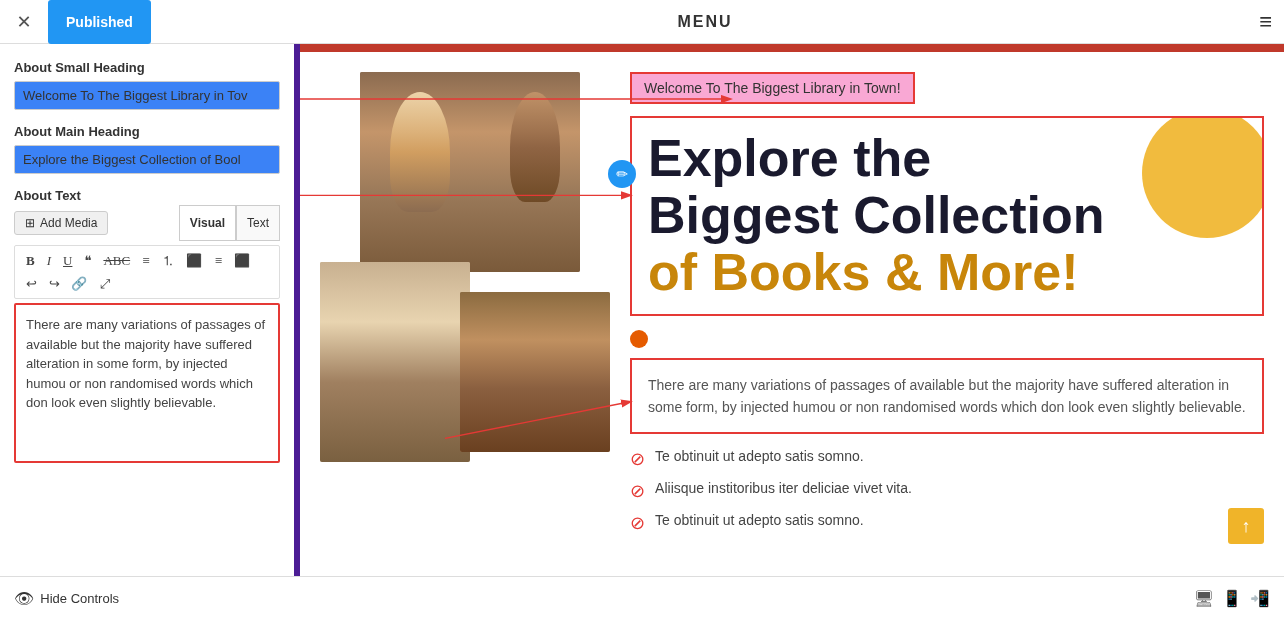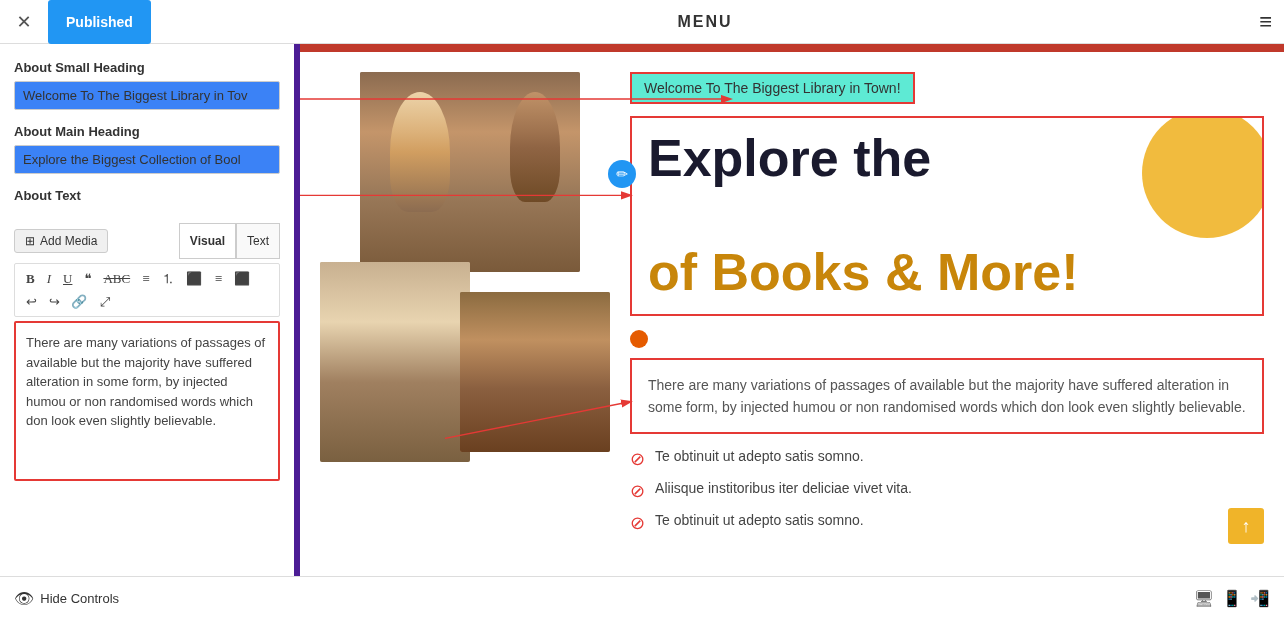--- a/index.html
+++ b/index.html
@@ -30,21 +30,21 @@
       width: 300px; background: #fff; border-right: 6px solid #4c1d95;
       overflow-y: auto; padding: 16px 14px 0 14px; flex-shrink: 0; position: relative;
     }
     .section-label {
       font-size: 13px; font-weight: 700; color: #333; margin-bottom: 6px;
     }
     .text-input {
       width: 100%; border: 1px solid #ccc; border-radius: 2px; padding: 6px 8px;
       font-size: 13px; color: #333; margin-bottom: 14px; background: #3b82f6;
     }
-    .about-text-label { font-size: 13px; font-weight: 700; color: #333; margin-bottom: 20px; }
+    .about-text-label { font-size: 13px; font-weight: 700; color: #333; margin-bottom: 2px; }
 
     
     .editor-toolbar-row {
       display: flex; align-items: center; justify-content: space-between; margin-bottom: 4px;
     }
     .add-media-btn {
       display: flex; align-items: center; gap: 5px; background: #f0f0f0;
       border: 1px solid #ccc; border-radius: 3px; padding: 4px 10px; font-size: 12px;
       cursor: pointer; color: #333;
     }
@@ -124,21 +124,21 @@
       display: flex; align-items: center; justify-content: center; color: white; font-size: 14px;
       z-index: 10;
     }
 
     
     .text-content { flex: 1; }
 
     
     .small-heading-box {
       border: 2px solid #e53935; padding: 6px 12px; display: inline-block;
-      font-size: 14px; color: #333; margin-bottom: 12px; background: #5eead4;
+      font-size: 14px; color: #333; margin-bottom: 12px; background: #f9a8d4;
     }
 
     
     .main-heading-box {
       border: 2px solid #e53935; padding: 12px 16px; margin-bottom: 14px;
       position: relative;
     }
     .main-heading-text {
       font-size: 52px; font-family: Liberation Sans, sans-serif; font-weight: 700;
       color: #1a1a2e; line-height: 1.1;
@@ -300,21 +300,21 @@
       <div class="text-content">
 
         
         <div class="small-heading-box">Welcome To The Biggest Library in Town!</div>
 
         
         <div class="main-heading-box" style="position:relative; overflow:hidden;">
           <div class="yellow-circle"></div>
           <div class="main-heading-text" style="position:relative; z-index:1;">
             <span>Explore the</span><br>
-            <br>
+            <span>Biggest Collection</span><br>
             <span class="highlight">of Books &amp; More!</span>
           </div>
         </div>
 
         
         <div class="orange-dot"></div>
 
         
         <div class="body-text-box">There are many variations of passages of available but the majority have suffered alteration in some form, by injected humou or non randomised words which don look even slightly believable.</div>
 

